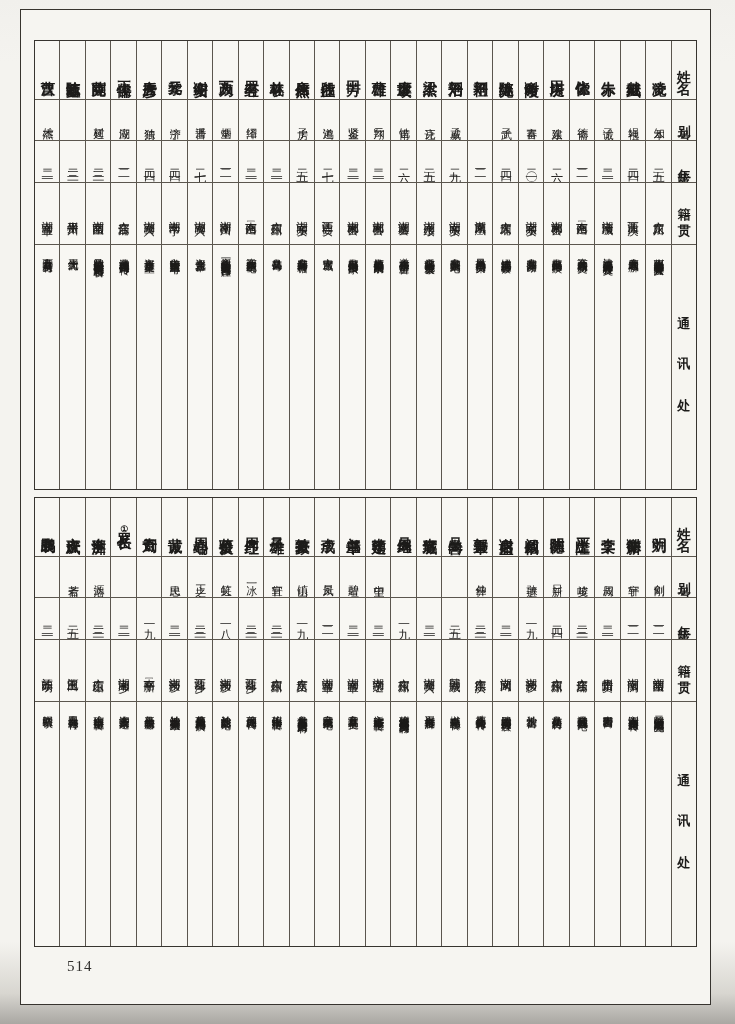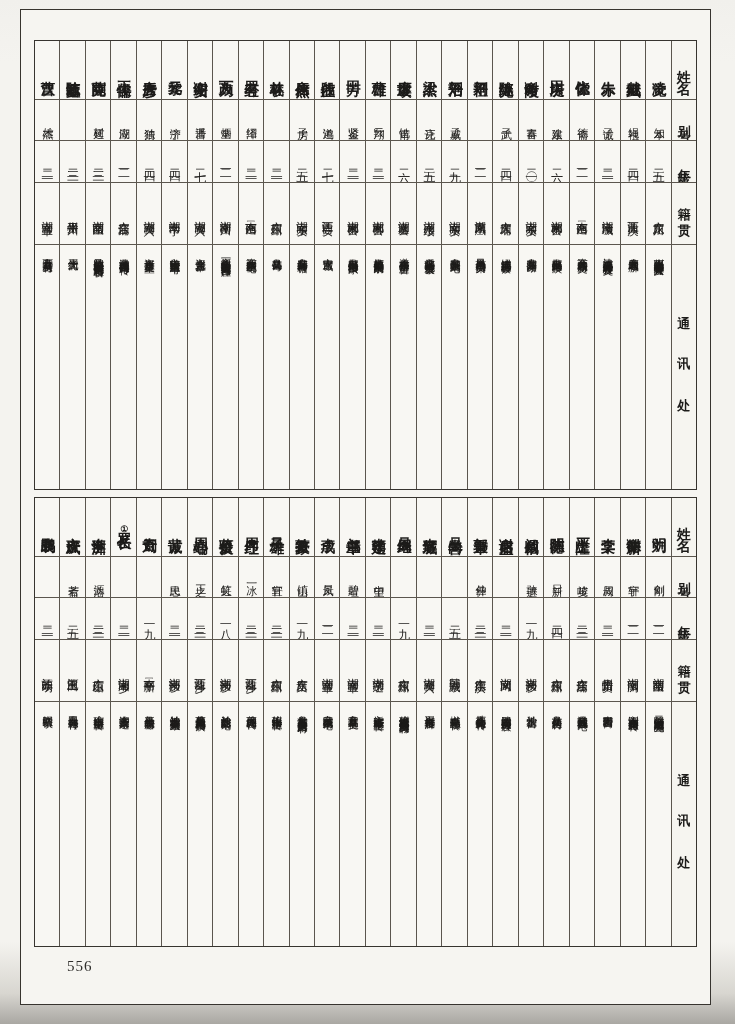--- a/index.html
+++ b/index.html
@@ -940,14 +940,14 @@
           <span class="vtext"><span>二二</span></span>
         </div>
         <div class="cell row-origin origin">
           <span class="vtext"><span>江苏崇明</span></span>
         </div>
         <div class="cell row-address address">
           <span class="vtext"><span>崇明虹桥镇</span></span>
         </div>
       </div>
     </div>
-  <div class="page-number">556</div>
+  <div class="page-number">514</div>
 </div>
 
 </body></html>

